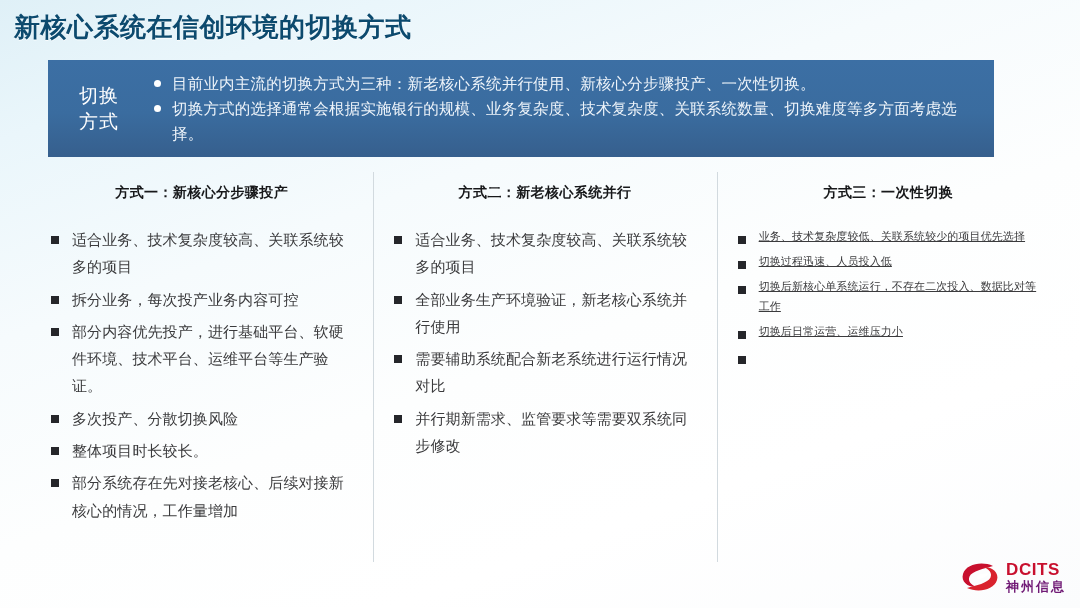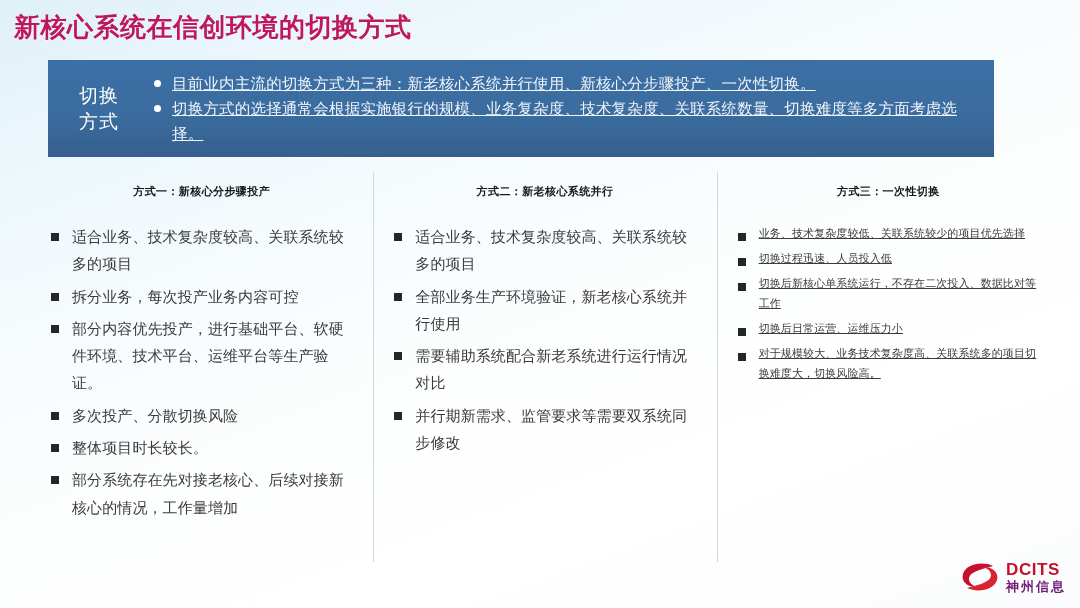--- a/index.html
+++ b/index.html
@@ -12,21 +12,21 @@
     position: relative;
     background: linear-gradient(160deg, #dff0f7 0%, #eaf6fb 14%, #f6fbfd 34%, #fdfefe 55%, #ffffff 75%, #fbfcfd 100%);
   }
 
   
   .slide-title {
     position: absolute;
     left: 14px; top: 10px;
     font-size: 26px;
     font-weight: bold;
-    color: #be185d;
+    color: #0c4a6e;
     letter-spacing: 0.5px;
     white-space: nowrap;
     text-shadow: 0 1px 0 rgba(255,255,255,0.8);
   }
 
   
   .banner {
     position: absolute;
     left: 48px; top: 60px;
     width: 946px; height: 97px;
@@ -49,21 +49,20 @@
     flex: 1 1 auto;
     padding: 2px 18px 2px 8px;
   }
   .banner-item {
     position: relative;
     color: #eef4fa;
     font-size: 15.5px;
     line-height: 1.62;
     padding-left: 20px;
     letter-spacing: 0.2px;
-    text-decoration: underline;
   }
   .banner-item .dot {
     position: absolute;
     left: 2px; top: 9px;
     width: 7px; height: 7px;
     border-radius: 50%;
     background: #ffffff;
   }
 
   
@@ -80,21 +79,21 @@
   }
   .col + .col::before {
     content: "";
     position: absolute;
     left: 0; top: 0;
     width: 1px; height: 390px;
     background: #d2dadf;
   }
   .col-title {
     text-align: center;
-    font-size: 11px;
+    font-size: 14px;
     font-weight: bold;
     color: #17181a;
     letter-spacing: 0.4px;
     margin-top: 12px;
     margin-bottom: 24px;
     white-space: nowrap;
   }
   .bullets { list-style: none; }
   .bullet {
     position: relative;
@@ -234,21 +233,20 @@
       <li class="bullet">
         <span class="sq"></span>
         <span>切换后新核心单系统运行，不存在二次投入、数据比对等工作</span>
       </li>
       <li class="bullet">
         <span class="sq"></span>
         <span>切换后日常运营、运维压力小</span>
       </li>
       <li class="bullet">
         <span class="sq"></span>
-        <span>对于规模较大、业务技术复杂度高、关联系统多的项目切换难度大，切换风险高。</span>
       </li>
     </ul>
   </div>
 
 </div>
 
 <div class="logo">
   <svg class="logo-mark" viewBox="0 0 40 34">
     <path d="M33 6 C22 1, 6 4, 3 14 C0.5 22, 9 28, 17 27 C11 25, 7.5 21, 9.5 16.5 C12 11, 24 8.5, 33 6 Z" fill="#c8102e"></path>
     <path d="M7 28 C18 33, 34 30, 37 20 C39.5 12, 31 6, 23 7 C29 9, 32.5 13, 30.5 17.5 C28 23, 16 25.5, 7 28 Z" fill="#d9232e"></path>

